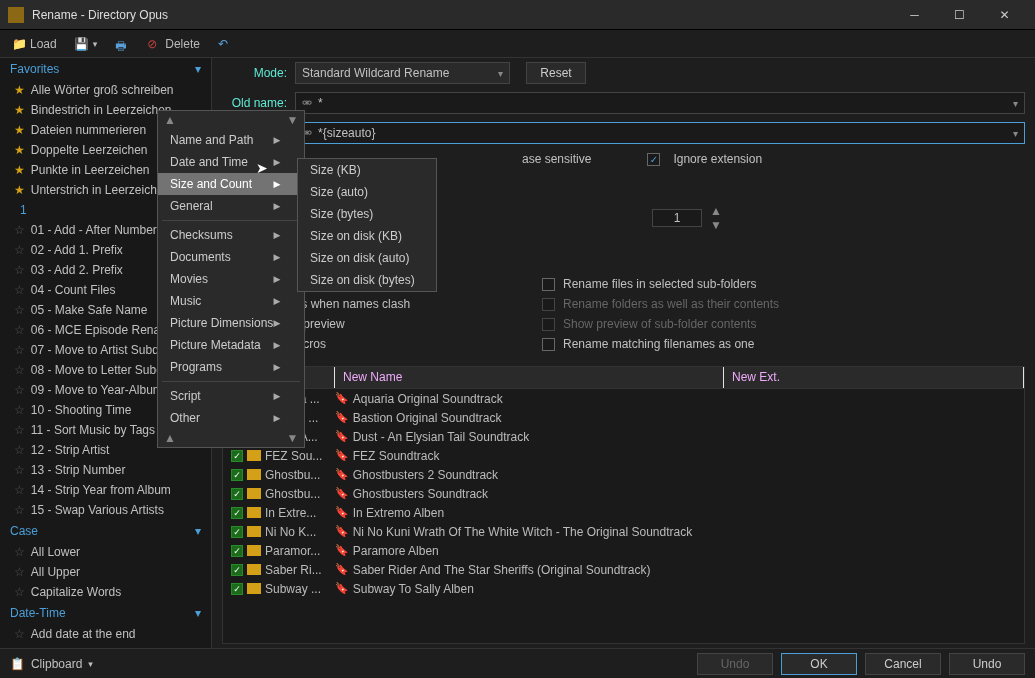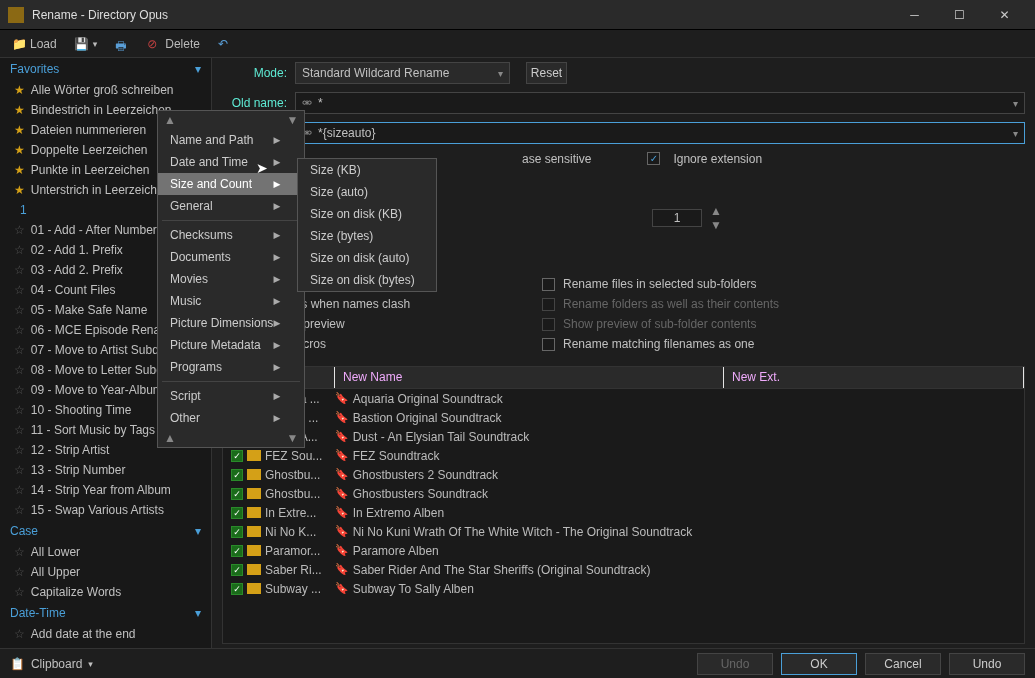--- a/index.html
+++ b/index.html
@@ -18,26 +18,26 @@
 .side-section .chev { color: #4a9fd8; }
 .side-item { padding: 3px 10px 3px 14px; display: flex; align-items: center; gap: 6px; cursor: pointer; color: #c0c0c0; white-space: nowrap; overflow: hidden; text-overflow: ellipsis; }
 .side-item .star { color: #d4a017; font-size: 12px; }
 .side-item .star.empty { color: #555; }
 .side-num { padding: 3px 10px 3px 20px; color: #4a9fd8; }
 .content { flex: 1; background: #1e1e1e; display: flex; flex-direction: column; position: relative; }
 .form-row { display: flex; align-items: center; padding: 4px 10px; gap: 8px; }
 .form-label { width: 65px; text-align: right; color: #5eead4; }
 .dropdown { flex: 1; max-width: 215px; height: 22px; background: #2a2a2a; border: 1px solid #444; display: flex; align-items: center; padding: 0 6px; justify-content: space-between; cursor: pointer; }
 .dropdown .dd-arrow { color: #888; font-size: 10px; }
-.btn-reset { width: 41px; height: 22px; background: #2a2a2a; border: 1px solid #444; color: #ccc; cursor: pointer; text-align: center; line-height: 20px; margin-left: 8px; }
+.btn-reset { width: 60px; height: 22px; background: #2a2a2a; border: 1px solid #444; color: #ccc; cursor: pointer; text-align: center; line-height: 20px; margin-left: 8px; }
 .text-input { flex: 1; height: 22px; background: #1a1a1a; border: 1px solid #444; display: flex; align-items: center; padding: 0 6px; gap: 6px; }
 .text-input.focused { border-color: #4a9fd8; }
 .text-input .dd-end { margin-left: auto; color: #888; font-size: 10px; }
 .input-prefix { color: #888; display: flex; gap: 2px; }
-.cbrow { display: flex; align-items: flex-start; gap: 13px; padding: 4px 10px 4px 90px; }
+.cbrow { display: flex; align-items: center; gap: 13px; padding: 4px 10px 4px 90px; }
 .checkbox { width: 13px; height: 13px; border: 1px solid #666; background: #1a1a1a; display: inline-flex; align-items: center; justify-content: center; }
 .checkbox.checked::after { content: "✓"; color: #4a9fd8; font-size: 10px; }
 .opt-area { padding: 8px 10px 8px 20px; }
 .opt-row { display: flex; align-items: center; gap: 8px; padding: 3px 0; }
 .opt-col { display: flex; gap: 40px; }
 .col-left { width: 270px; }
 .disabled { color: #666; }
 .table-area { flex: 1; display: flex; flex-direction: column; margin: 4px 10px; border: 1px solid #333; }
 .table-header { display: flex; background: #2a2a2a; height: 22px; border-bottom: 1px solid #333; }
 .th { padding: 3px 8px; border-right: 1px solid #e5e5e5; color: #f0abfc; }
@@ -545,18 +545,18 @@
       <span class="sub-arrow">▶</span>
     </div>
     <div style="display: flex; justify-content: space-between; padding: 2px 6px; color: rgb(136, 136, 136); font-size: 9px;">
       <span>▲</span>
       <span>▼</span>
     </div>
   </div>
 <div class="context-menu menu2" id="menu2">
     <div class="cm-item">Size (KB)</div>
     <div class="cm-item">Size (auto)</div>
+    <div class="cm-item">Size (bytes)</div>
     <div class="cm-item">Size on disk (KB)</div>
-    <div class="cm-item">Size (bytes)</div>
     <div class="cm-item">Size on disk (auto)</div>
     <div class="cm-item">Size on disk (bytes)</div>
   </div>
 <div class="cursor-ptr">➤</div>
 
 </body></html>

